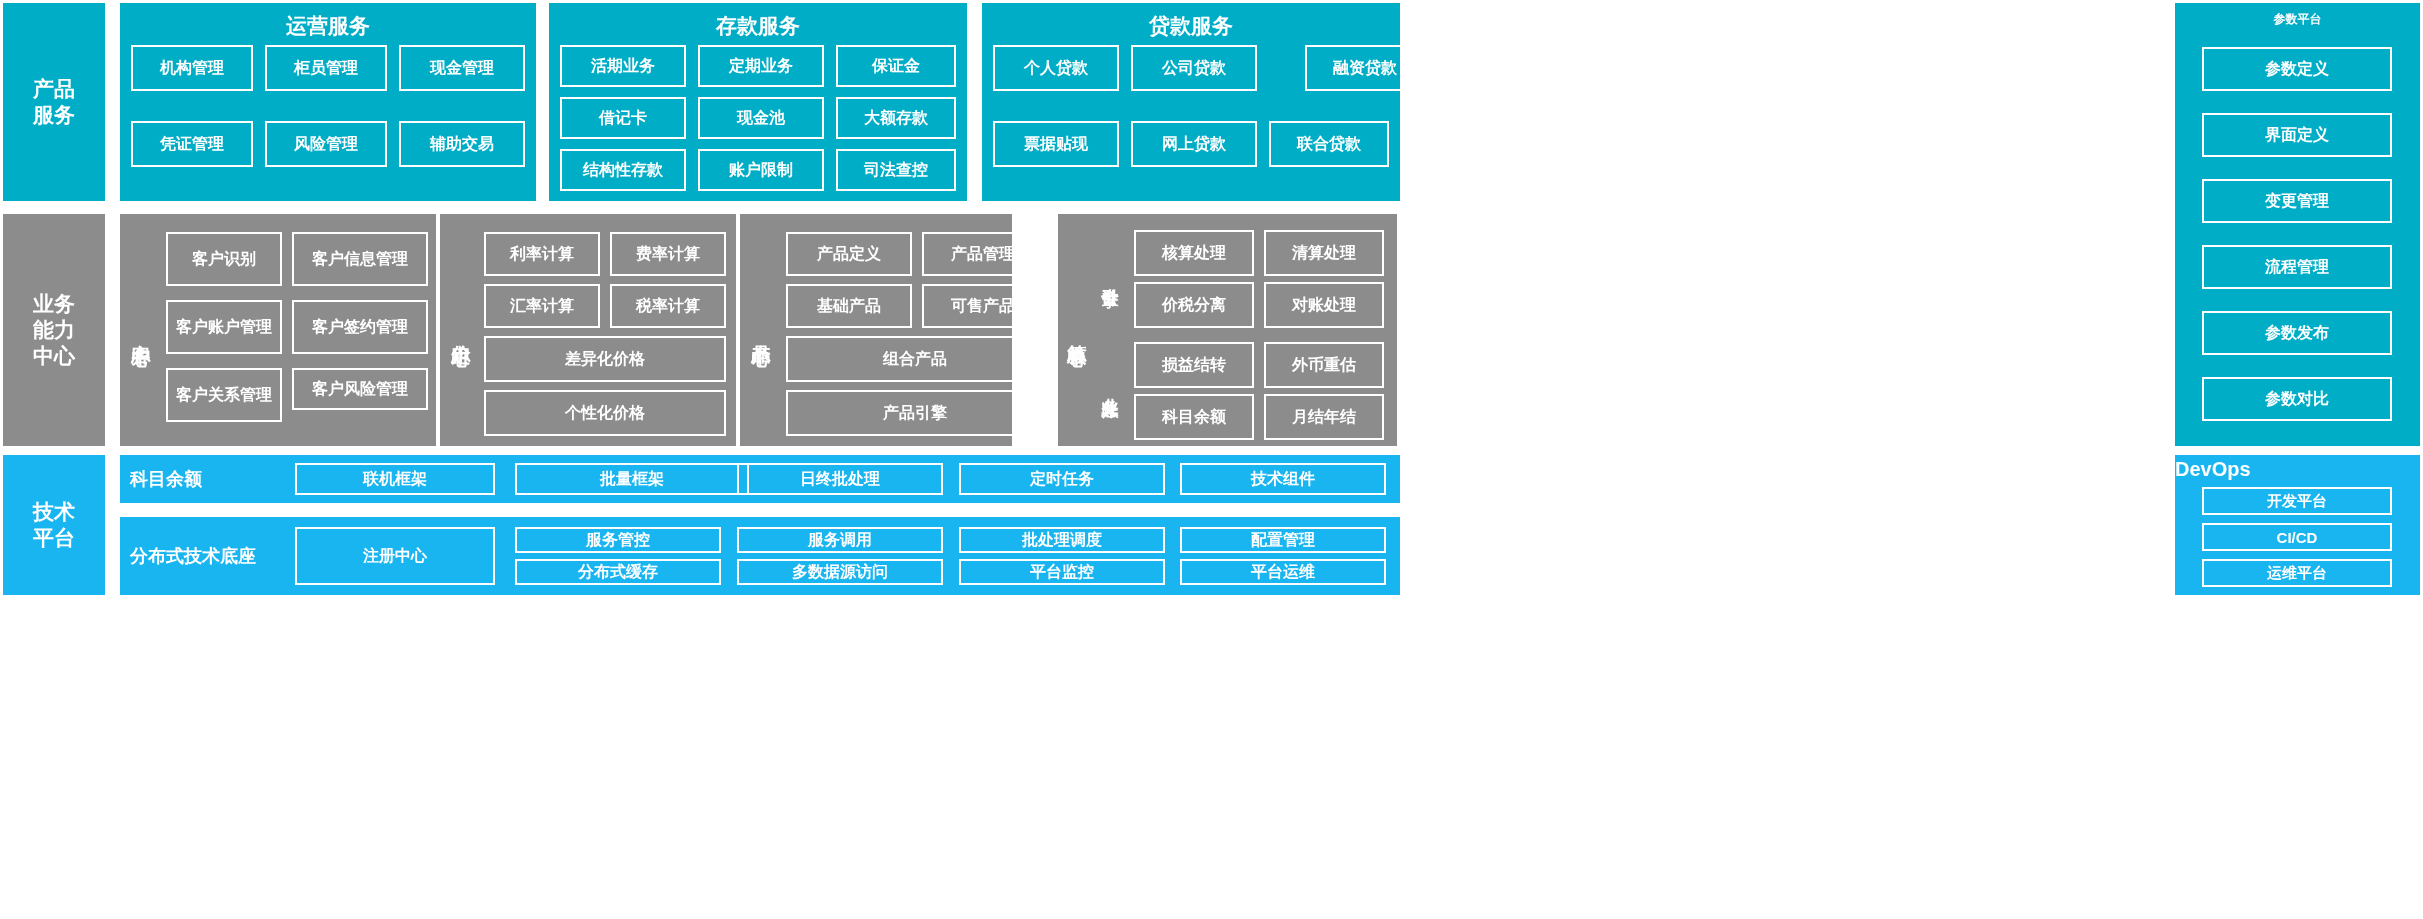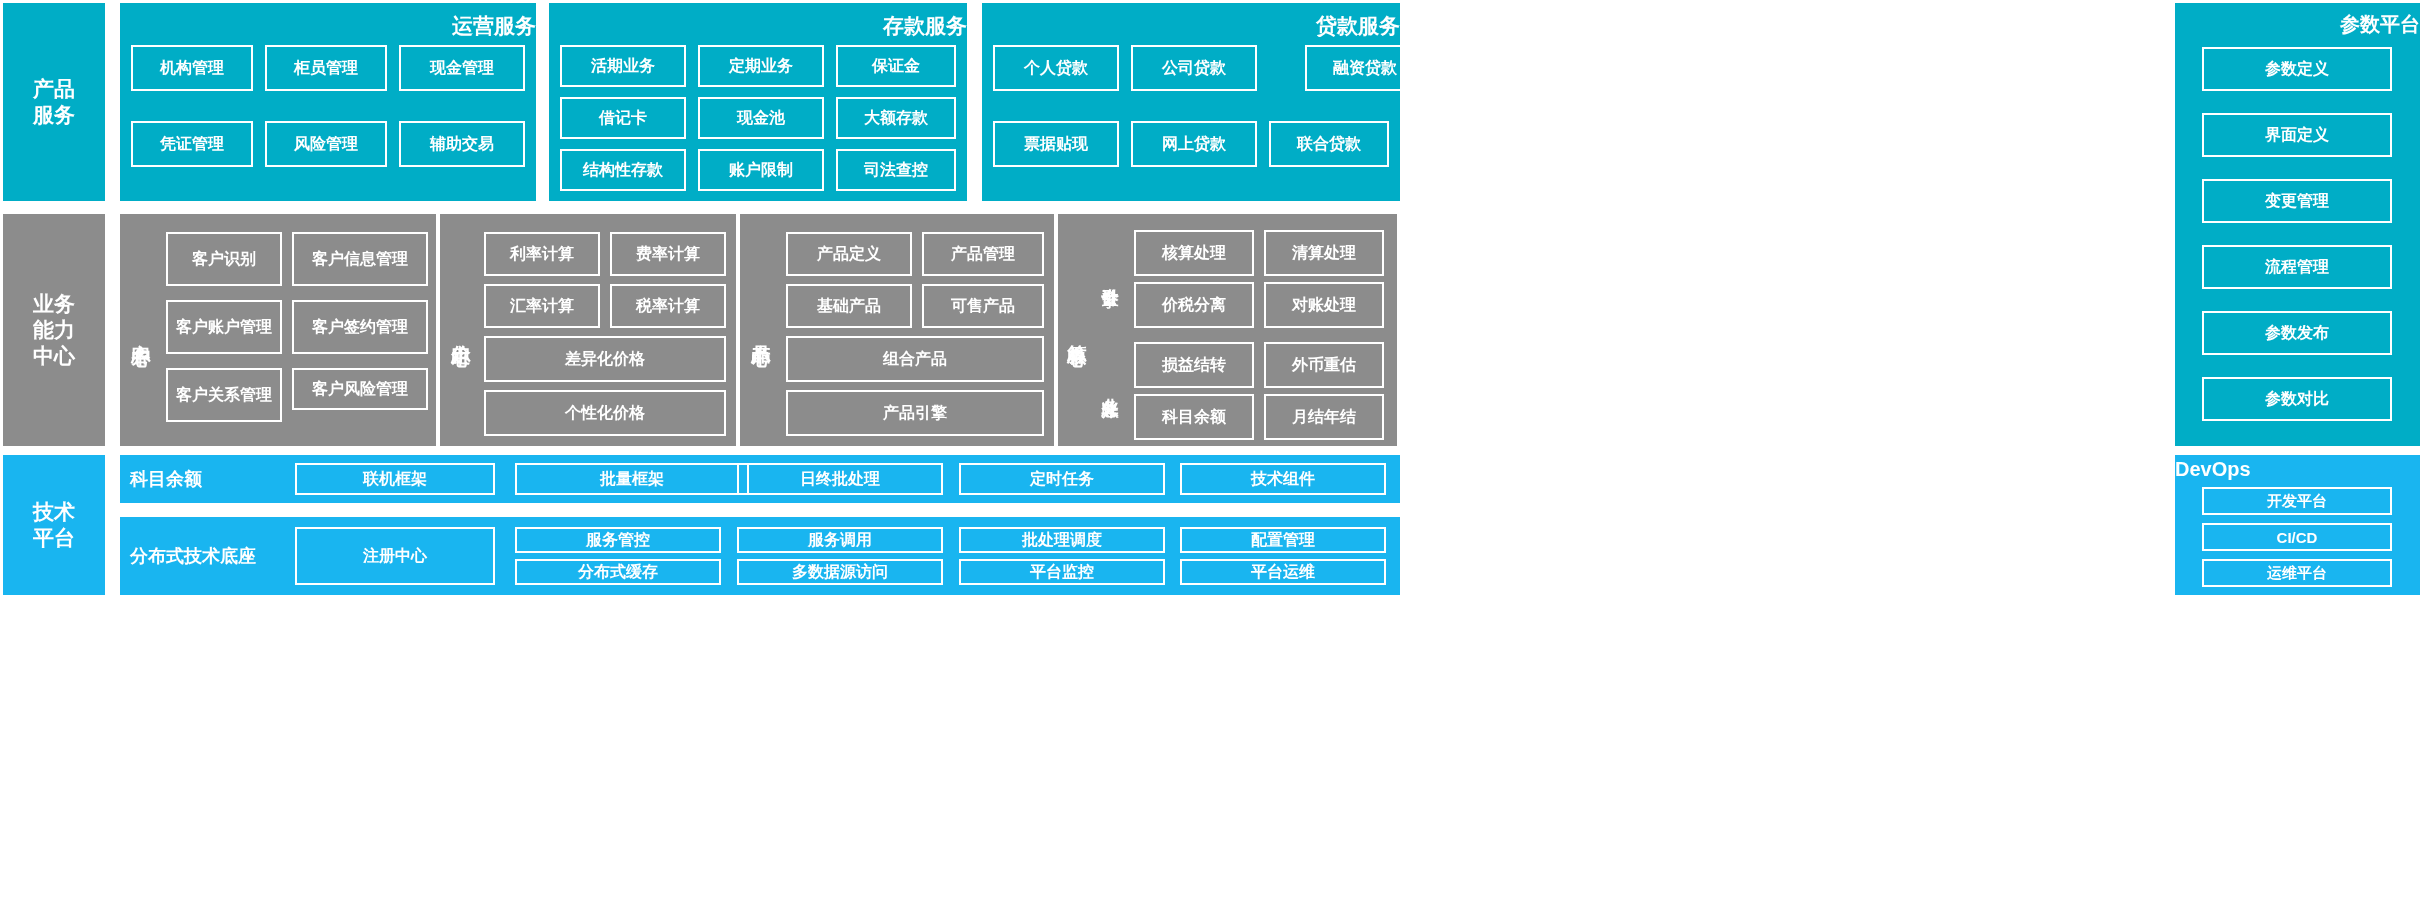--- a/index.html
+++ b/index.html
@@ -28,40 +28,40 @@
 
   .r1-lane { position: absolute; left: 3px; top: 0; width: 102px; height: 198px; font-size: 21px; }
 
   .grp {
     position: absolute;
     background: #00adc6;
     color: #fff;
   }
   .grp-title {
     position: absolute; left: 0; right: 0; top: 9px;
-    text-align: right; font-size: 21px; font-weight: bold; color: #fff;
+    text-align: center; font-size: 21px; font-weight: bold; color: #fff;
   }
   .cell {
     position: absolute;
     border: 2px solid #ffffff;
     display: flex; align-items: center; justify-content: center;
     color: #ffffff; font-size: 16px; font-weight: bold;
   }
 
   
   #grp-ops   { left: 120px;  top: 0; width: 416px; height: 198px; }
   #grp-dep   { left: 549px;  top: 0; width: 418px; height: 198px; }
   #grp-loan  { left: 982px;  top: 0; width: 418px; height: 198px; }
 
   
   #param-platform {
     position: absolute; left: 2175px; top: 3px; width: 245px; height: 443px;
     background: #00adc6;
   }
-  #param-platform .grp-title { font-size: 20px; top: 8px; }
+  #param-platform .grp-title { font-size: 12px; top: 8px; }
   #param-platform .cell { left: 27px; width: 190px; height: 44px; font-size: 16px; }
 
   
   .row2 { position: absolute; left: 0; top: 214px; width: 2423px; height: 232px; }
   .r2-lane { position: absolute; left: 3px; top: 0; width: 102px; height: 232px; font-size: 21px; }
 
   .ccenter {
     position: absolute; top: 0; height: 232px;
     background: #8c8c8c;
   }
@@ -75,21 +75,21 @@
   }
   .gcell {
     position: absolute;
     border: 2px solid #ffffff;
     display: flex; align-items: center; justify-content: center;
     color: #ffffff; font-size: 16px; font-weight: bold; text-align: center;
   }
 
   #cc-cust { left: 120px;  width: 316px; }
   #cc-price{ left: 440px;  width: 296px; }
-  #cc-prod { left: 740px;  width: 314px; }
+  #cc-prod { left: 740px;  width: 272px; }
   #cc-acct { left: 1058px; width: 339px; }
 
   
   .row3 { position: absolute; left: 0; top: 455px; width: 2423px; height: 464px; }
   .r3-lane { position: absolute; left: 3px; top: 0; width: 102px; height: 140px; font-size: 21px; }
 
   .techband { position: absolute; background: #19b5f0; }
   #tb-run  { left: 120px; top: 0;   width: 1280px; height: 48px; }
   #tb-dist { left: 120px; top: 62px; width: 1280px; height: 78px; }
 

